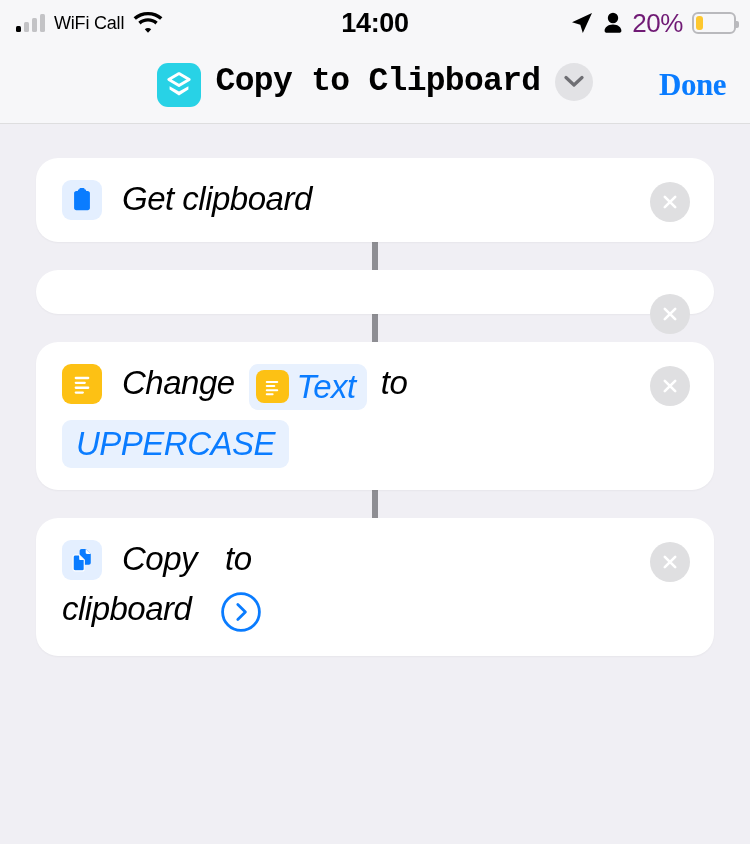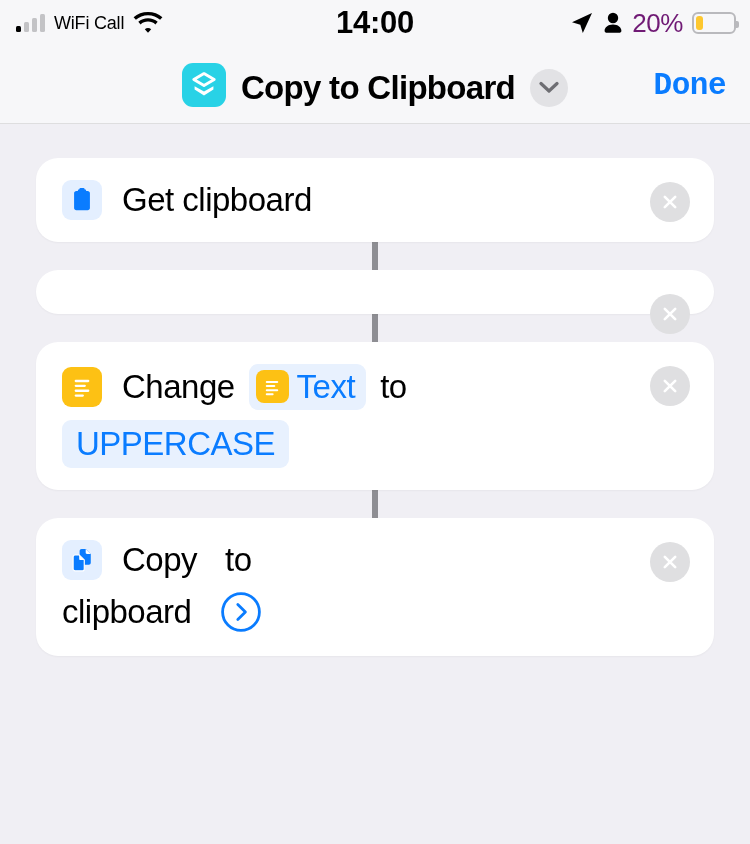--- a/index.html
+++ b/index.html
@@ -58,21 +58,21 @@
   }
   .wifi-icon { display: block; }
 
   .sb-center {
     position: absolute;
     left: 0; right: 0;
     text-align: center;
     pointer-events: none;
   }
   .clock {
-    font-size: 31px;
+    font-size: 27px;
     font-weight: 700;
     color: #000;
     letter-spacing: -0.3px;
   }
 
   .sb-right {
     margin-left: auto;
     display: flex;
     align-items: center;
     gap: 9px;
@@ -114,22 +114,23 @@
     background: #f7f7f9;
     display: flex;
     align-items: center;
     justify-content: center;
     position: relative;
     border-bottom: 1px solid #dededf;
     box-sizing: border-box;
   }
   .nav-center {
     display: flex;
-    align-items: flex-end;
+    align-items: flex-start;
     gap: 15px;
+    font-family: Liberation Mono, monospace;
   }
   .app-icon {
     width: 44px;
     height: 44px;
     border-radius: 11px;
     background: #28d2e6;
     display: flex;
     align-items: center;
     justify-content: center;
     flex: none;
@@ -158,21 +159,21 @@
     top: 50%;
     transform: translateY(-50%);
     font-size: 31px;
     font-weight: 700;
     color: #0a7cff;
     letter-spacing: -0.5px;
     cursor: pointer;
     background: none;
     border: none;
     padding: 0;
-    font-family: Liberation Mono, monospace;
+    font-family: Liberation Serif, serif;
     text-align: center;
   }
 
   
   .workflow {
     padding: 34px 36px 0 36px;
     box-sizing: border-box;
   }
 
   .card {
@@ -185,24 +186,25 @@
   }
   .card-body {
     display: flex;
     flex-wrap: wrap;
     align-items: center;
     row-gap: 10px;
     padding-right: 62px;
   }
   .line {
     display: flex;
-    align-items: center;
+    align-items: flex-start;
     flex-wrap: wrap;
     width: 100%;
     row-gap: 12px;
+    font-style: italic;
   }
 
   .connector {
     width: 6px;
     height: 28px;
     background: #8e8e93;
     margin: 0 auto;
   }
 
   

